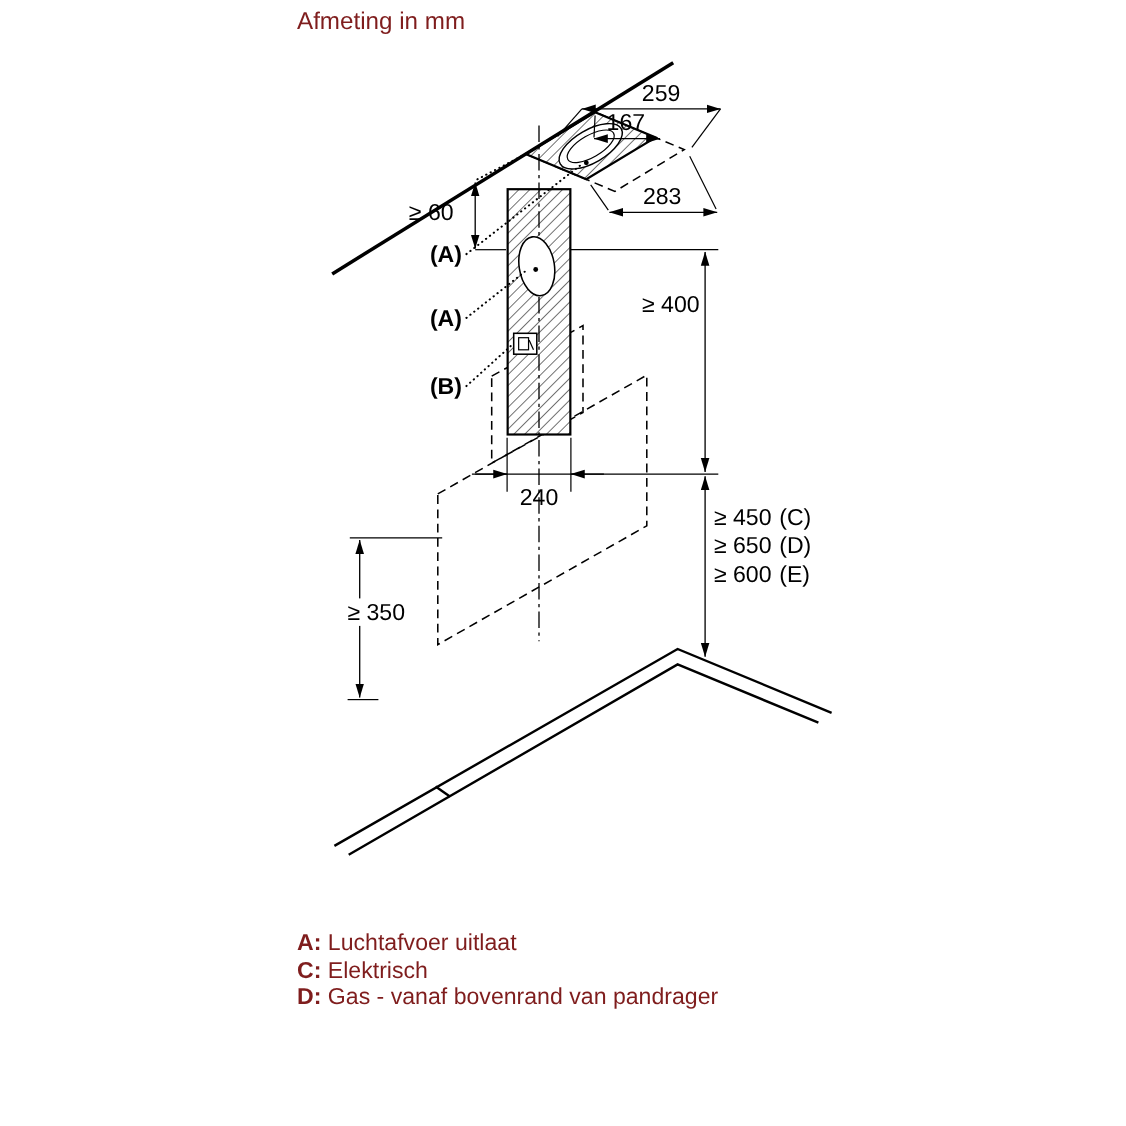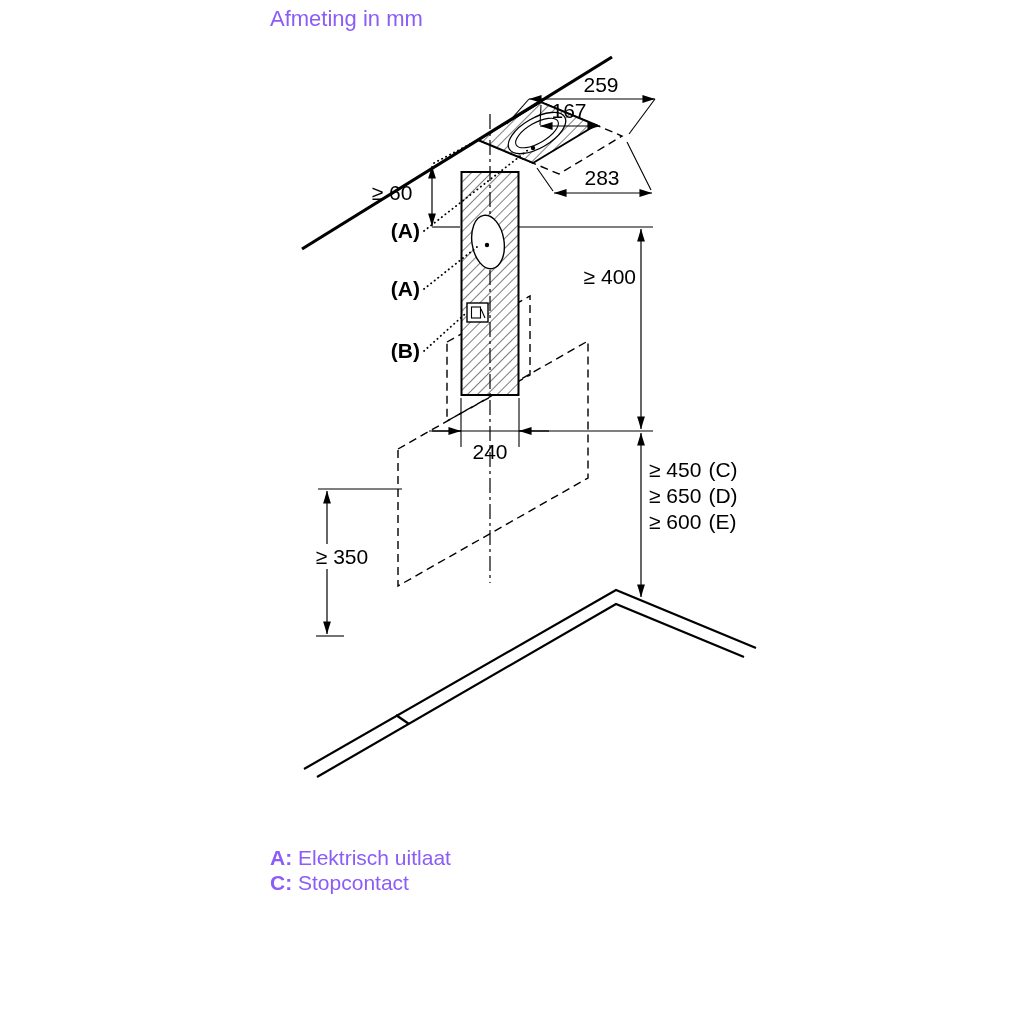--- a/index.html
+++ b/index.html
@@ -1,17 +1,17 @@
 <!DOCTYPE html>
 <html><head>
 <meta charset="utf-8">
 <style>
   html,body{margin:0;padding:0;background:#fff;}
   .stage{position:relative;width:1024px;height:1024px;background:#fff;overflow:hidden;
-         font-family:"Liberation Sans",sans-serif;color:#8b5cf6;}
+         font-family:"Liberation Sans",sans-serif;color:#7f1d1d;}
   svg{position:absolute;left:0;top:0;}
   svg text{font-family:"Liberation Sans",sans-serif;font-size:21px;fill:#000;}
   svg text.b{font-weight:bold;}
   .mid{text-anchor:middle;}
   .endA{text-anchor:end;}
   .thick{stroke:#000;stroke-width:3.2;fill:none;}
   .thin{stroke:#000;stroke-width:1.1;fill:none;}
   .dimline{stroke:#000;stroke-width:1.2;fill:none;}
   .dashed{stroke:#000;stroke-width:1.4;fill:none;stroke-dasharray:8 5;}
   .dotted{stroke:#000;stroke-width:1.8;fill:none;stroke-dasharray:0.3 4.2;stroke-linecap:round;}
@@ -137,17 +137,18 @@
     <g>
       <line class="thin" x1="318" y1="489" x2="402" y2="489"></line>
       <line class="thin" x1="316" y1="636" x2="344" y2="636"></line>
       <line class="dimline" x1="327" y1="491" x2="327" y2="634" marker-start="url(#arr)" marker-end="url(#arr)"></line>
       <rect x="299" y="544" width="87" height="25" fill="#fff"></rect>
       <text class="mid" x="342" y="564">≥ 350</text>
     </g>
   </svg>
 
   <div class="legend">
-    <div class="lrow"><span class="lkey">A:</span> <span>Elektrisch uitlaat</span></div>
-    <div class="lrow"><span class="lkey">C:</span> <span>Stopcontact</span></div>
+    <div class="lrow"><span class="lkey">A:</span> <span>Luchtafvoer uitlaat</span></div>
+    <div class="lrow"><span class="lkey">C:</span> <span>Elektrisch</span></div>
+    <div class="lrow"><span class="lkey">D:</span> <span>Gas - vanaf bovenrand van pandrager</span></div>
   </div>
 
 </div>
 
 </body></html>

